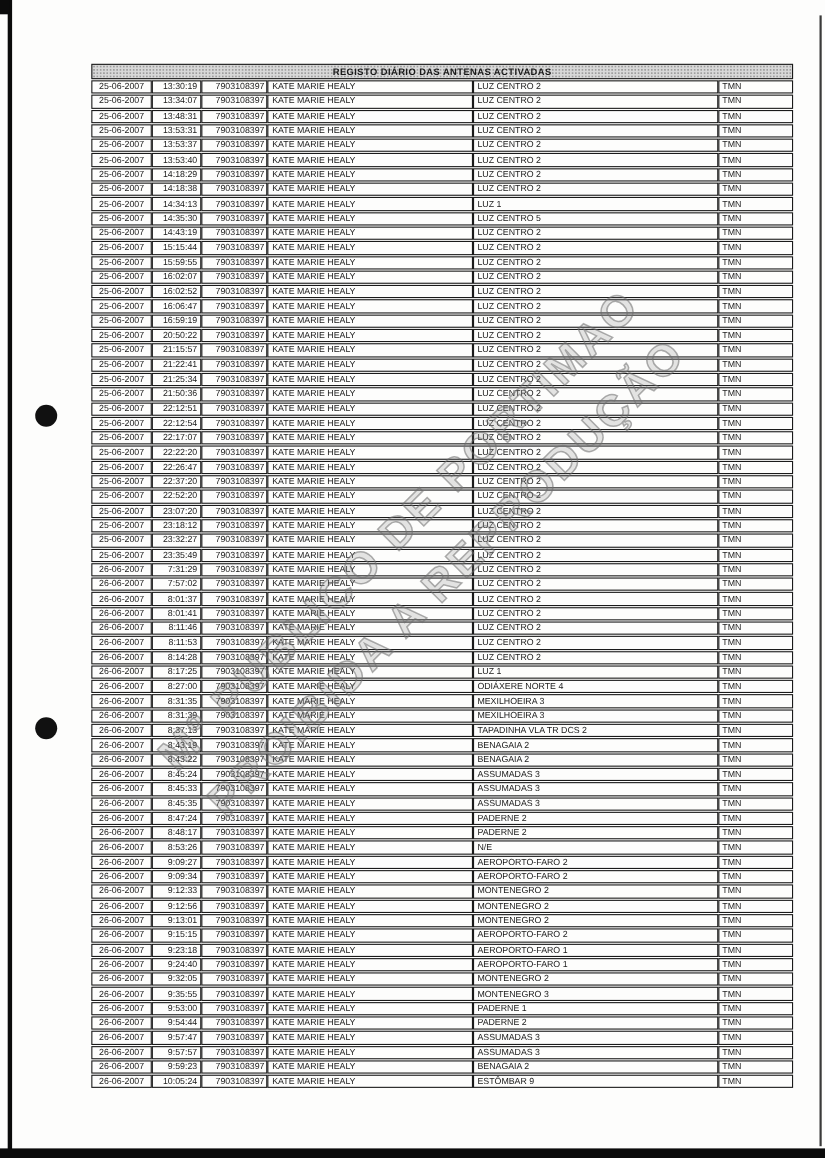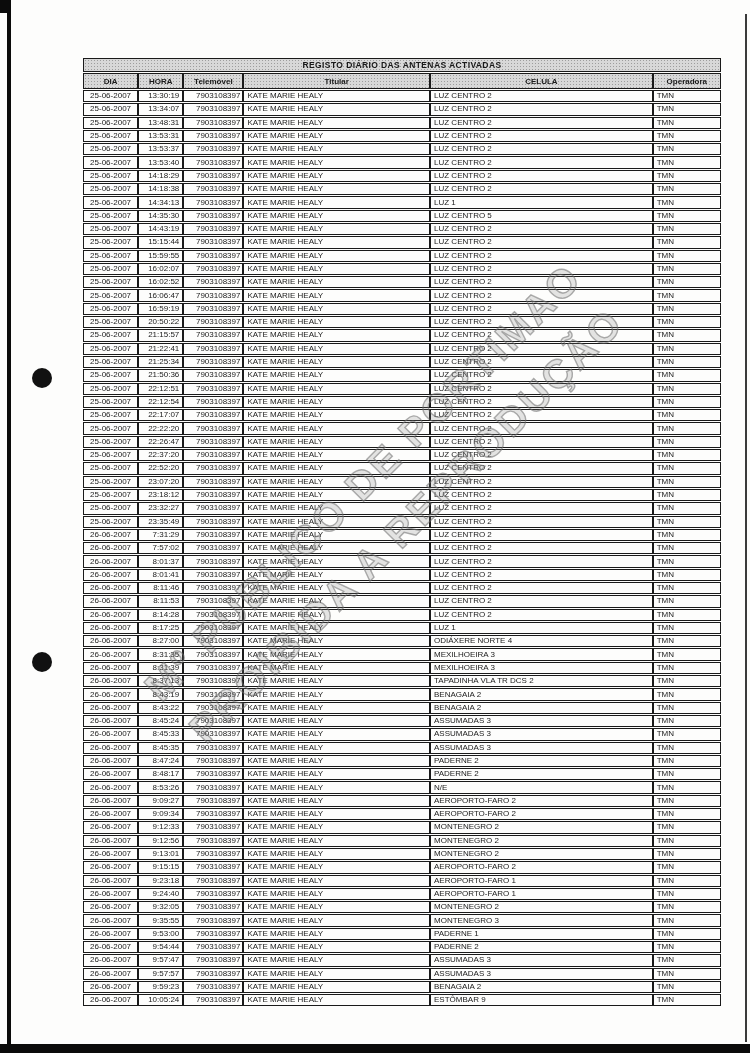--- a/index.html
+++ b/index.html
@@ -64,28 +64,20 @@
           <col style="width:45px">
           <col style="width:60px">
         <col style="width:186px">
           <col style="width:222px">
           <col style="width:68px">
       </colgroup>
       <thead>
         <tr class="title-row">
           <th colspan="6" class="shaded">REGISTO DIÁRIO DAS ANTENAS ACTIVADAS</th>
         </tr>
-        <tr class="head-row" id="head-row">
-            <th class="shaded c0">DIA</th>
-            <th class="shaded c1">HORA</th>
-            <th class="shaded c2">Telemóvel</th>
-            <th class="shaded c3">Titular</th>
-            <th class="shaded c4">CELULA</th>
-            <th class="shaded c5">Operadora</th>
-          </tr>
       </thead>
       <tbody id="tbody">
           <tr>
             <td class="c0">25-06-2007</td>
             <td class="c1">13:30:19</td>
             <td class="c2">7903108397</td>
             <td class="c3">KATE MARIE HEALY</td>
             <td class="c4">LUZ CENTRO 2</td>
             <td class="c5">TMN</td>
           </tr>

